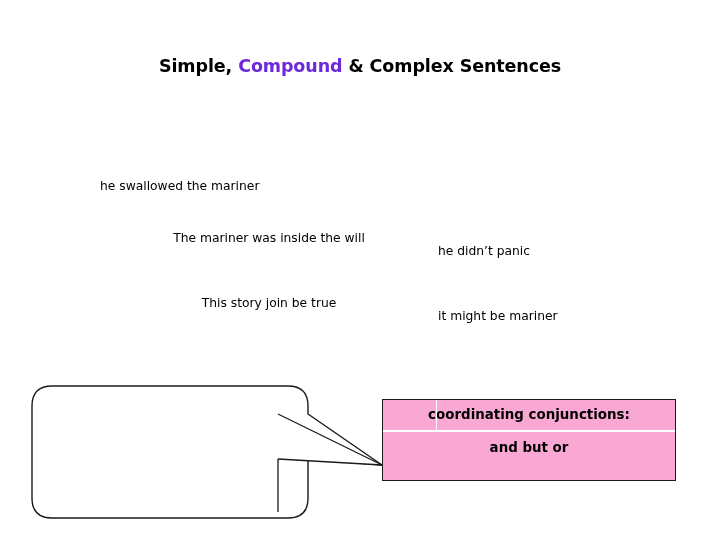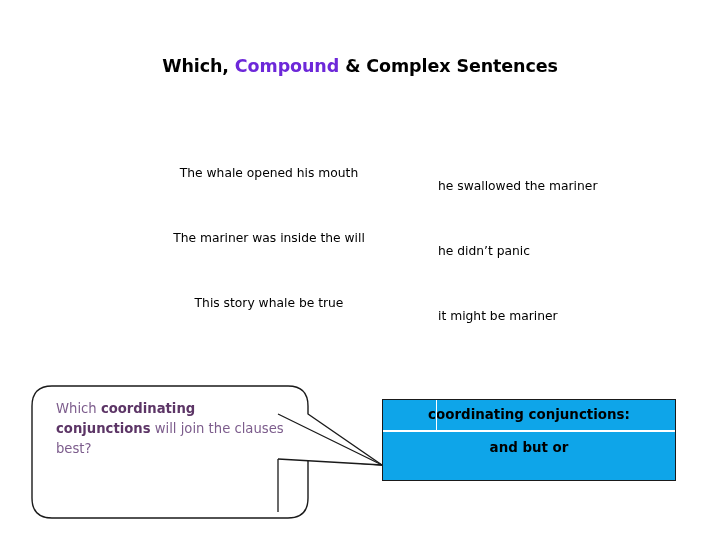--- a/index.html
+++ b/index.html
@@ -102,21 +102,21 @@
 
   
   .green-box {
     position: absolute;
     left: 382px;
     top: 399px;
     width: 294px;
     height: 82px;
     border: 1.5px solid #1a1a1a;
     box-sizing: border-box;
-    background: #0ea5e9;
+    background: #f9a8d4;
   }
   .green-row {
     position: relative;
     box-sizing: border-box;
     width: 100%;
     text-align: center;
     font-family: "DejaVu Sans", sans-serif;
     color: #000000;
     white-space: nowrap;
   }
@@ -142,54 +142,50 @@
     height: 31px;
     background: #ffffff;
   }
 </style>
 </head>
 <body>
 
 <div class="slide">
 
   <div class="title">
-    <span>Which, </span><span class="hl">Compound</span><span> &amp; Complex Sentences</span>
+    <span>Simple, </span><span class="hl">Compound</span><span> &amp; Complex Sentences</span>
   </div>
 
   <div class="clause-table">
 
     <div class="clause-row">
-      <div class="clause-cell left">The whale opened his mouth</div>
       <div class="clause-cell right">he swallowed the mariner</div>
     </div>
 
     <div class="clause-row">
       <div class="clause-cell left">The mariner was inside the will</div>
       <div class="clause-cell right">he didn’t panic</div>
     </div>
 
     <div class="clause-row">
-      <div class="clause-cell left">This story whale be true</div>
+      <div class="clause-cell left">This story join be true</div>
       <div class="clause-cell right">it might be mariner</div>
     </div>
 
   </div>
 
   <div class="bubble-wrap">
     <svg class="bubble-svg" viewBox="0 0 360 136">
       <path d="M22,2 L258,2 Q278,2 278,22 L278,30 L352,81 L278,75 L278,114 Q278,134 258,134 L22,134 Q2,134 2,114 L2,22 Q2,2 22,2 Z" fill="#ffffff" stroke="#1a1a1a" stroke-width="1.4" stroke-linejoin="round"></path>
       <path d="M148,74 L148,126" fill="none" stroke="none"></path>
     </svg>
     <svg class="bubble-svg" viewBox="0 0 360 136">
       <path d="M248,30 L352,81 L248,75" fill="#ffffff" stroke="#1a1a1a" stroke-width="1.3" stroke-linejoin="miter"></path>
       <path d="M248,75 L248,128" fill="none" stroke="#1a1a1a" stroke-width="1.3"></path>
     </svg>
-    <div class="bubble-text">
-      <span>Which </span><b>coordinating conjunctions</b><span> will join the clauses best?</span>
-    </div>
   </div>
 
   <div class="green-box">
     <div class="green-row head">
       <span>coordinating conjunctions:</span>
       <div class="green-divider-v"></div>
     </div>
     <div class="green-row body">and but or</div>
   </div>
 

